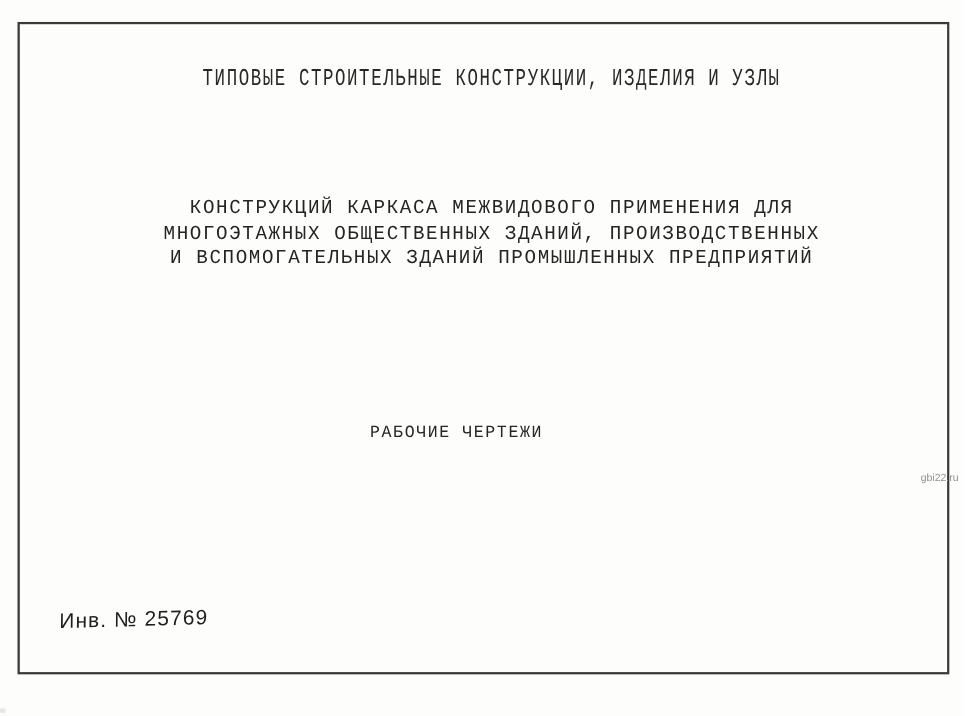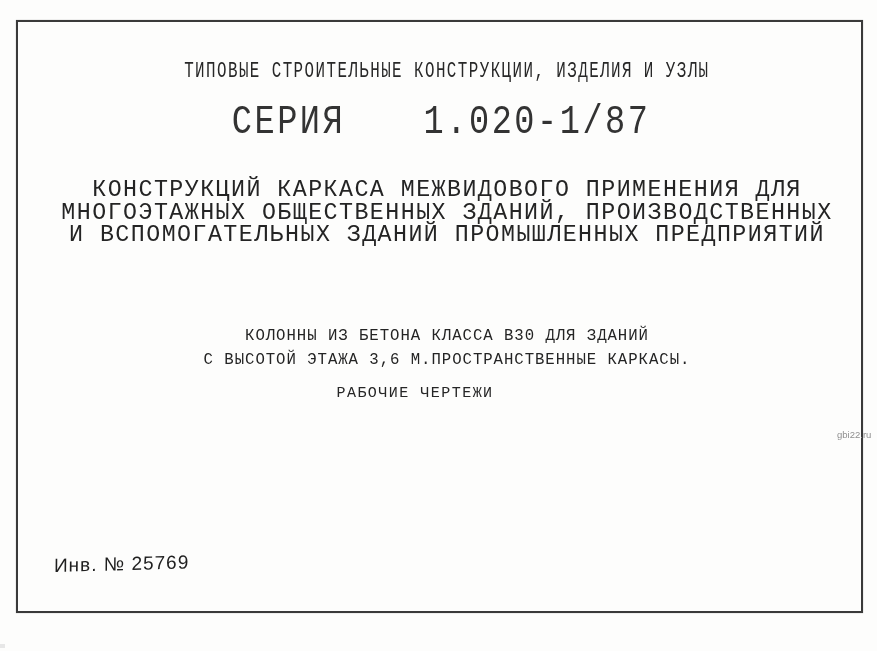--- a/index.html
+++ b/index.html
@@ -36,21 +36,21 @@
   }
   .cond { display: inline-block; transform-origin: 50% 50%; }
 
   .header-title { top: 59px; font-size: 22px; letter-spacing: 2px; }
   .header-title .cond { transform: scaleX(0.72); }
 
   .series-line { top: 100px; font-size: 40px; font-weight: 400; color: #333; letter-spacing: 3px; }
   .series-line .cond { transform: scaleX(0.84); }
   .series-number { margin-left: 46px; }
 
-  .description { top: 179px; font-size: 24px; line-height: 22.5px; letter-spacing: 1.5px; color: #242424; }
+  .description { top: 179px; font-size: 18px; line-height: 22.5px; letter-spacing: 1.5px; color: #242424; }
   .description .line { transform: scaleX(0.97); transform-origin: 50% 50%; }
 
   .issue { top: 287px; font-size: 11px; font-weight: bold; letter-spacing: 0.5px; transform: translateX(-10px); }
   .issue .cond { transform: scaleX(0.82); }
 
   .subject { top: 324px; font-size: 16.5px; line-height: 23.5px; letter-spacing: 1px; color: #242424; }
   .subject .line { transform: scaleX(0.95); transform-origin: 50% 50%; }
 
   .doctype { top: 384px; font-size: 15.5px; letter-spacing: 1.5px; transform: translateX(-32px); color: #262626; }
   .doctype .cond { transform: scaleX(0.97); }
@@ -92,35 +92,28 @@
 <body>
 
 <div class="canvas">
 
   <div class="frame"></div>
 
   <div class="tblock header-title">
     <span class="cond">ТИПОВЫЕ СТРОИТЕЛЬНЫЕ КОНСТРУКЦИИ, ИЗДЕЛИЯ И УЗЛЫ</span>
   </div>
 
-  <div class="tblock series-line">
-    <span class="cond">СЕРИЯ</span><span class="cond series-number">1.020-1/87</span>
-  </div>
 
   <div class="tblock description">
     <div class="line">КОНСТРУКЦИЙ КАРКАСА МЕЖВИДОВОГО ПРИМЕНЕНИЯ ДЛЯ</div>
     <div class="line">МНОГОЭТАЖНЫХ ОБЩЕСТВЕННЫХ ЗДАНИЙ, ПРОИЗВОДСТВЕННЫХ</div>
     <div class="line">И ВСПОМОГАТЕЛЬНЫХ ЗДАНИЙ ПРОМЫШЛЕННЫХ ПРЕДПРИЯТИЙ</div>
   </div>
 
 
-  <div class="tblock subject">
-    <div class="line">КОЛОННЫ ИЗ БЕТОНА КЛАССА В30 ДЛЯ ЗДАНИЙ</div>
-    <div class="line">С ВЫСОТОЙ ЭТАЖА 3,6 М.ПРОСТРАНСТВЕННЫЕ КАРКАСЫ.</div>
-  </div>
 
   <div class="tblock doctype">
     <span class="cond">РАБОЧИЕ ЧЕРТЕЖИ</span>
   </div>
 
   <div class="watermark">gbi22.ru</div>
 
   <div class="inventory">Инв. № 25769</div>
 
   <div class="speck"></div>

